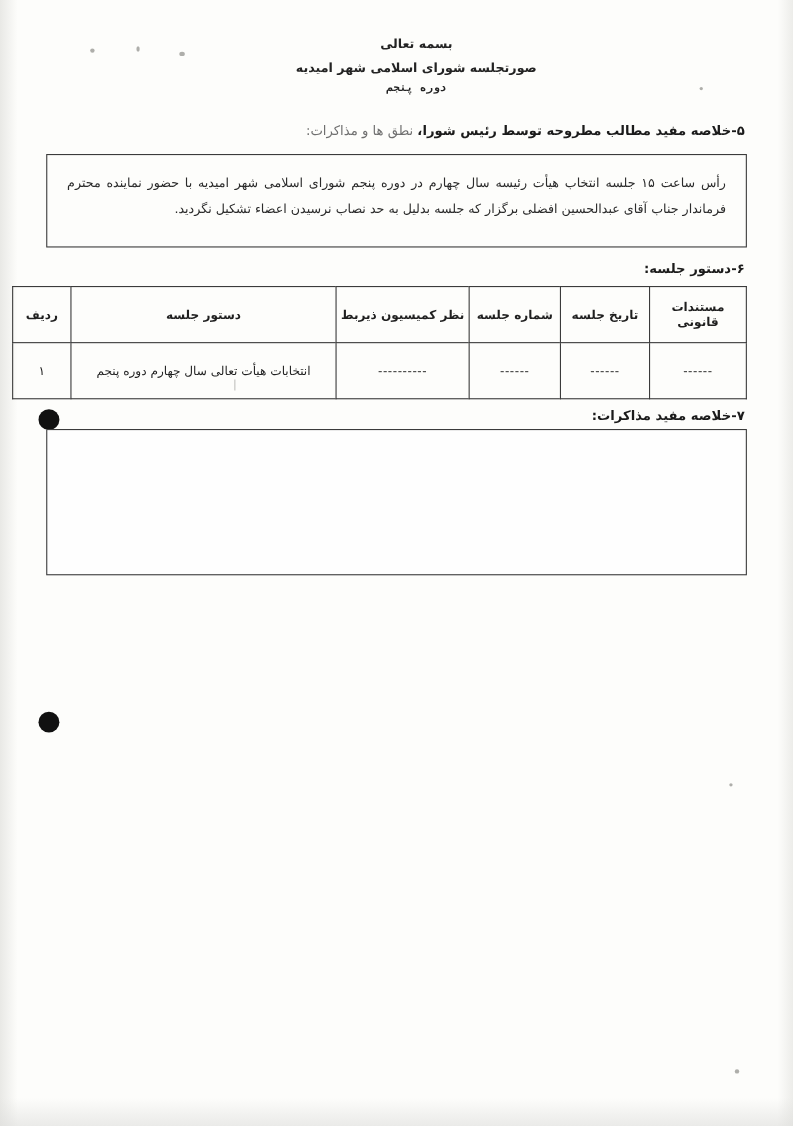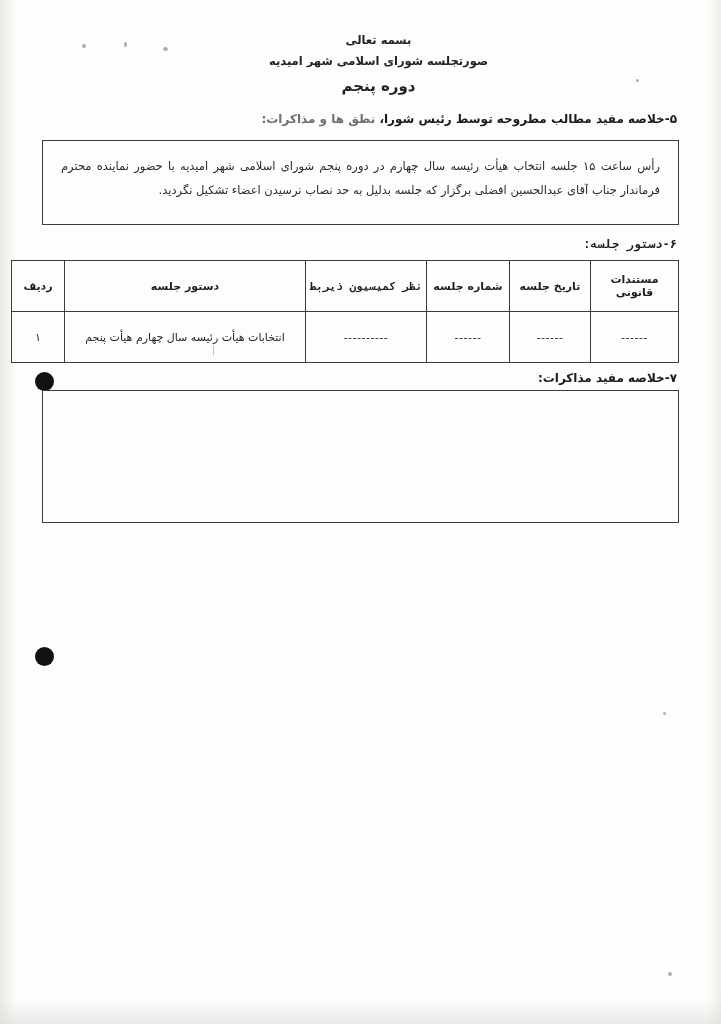--- a/index.html
+++ b/index.html
@@ -77,37 +77,38 @@
     line-height: 1.85;
   }
   .header .line {
     font-size: 11.5px;
     font-weight: bold;
     color: #232323;
     letter-spacing: .2px;
     padding-left: 36px;
   }
   .header .line.small {
-    font-size: 15px;
+    font-size: 10px;
+    font-family: Liberation Mono, monospace;
   }
 
   
   .section-title {
     position: absolute;
     font-size: 12px;
     font-weight: bold;
     color: #1b1b1b;
     white-space: nowrap;
   }
   .section-title .faded {
     color: #6f6f6f;
-    font-weight: bold;
+    font-weight: normal;
   }
   #sec5 { top: 112px; right: 44px; }
-  #sec6 { top: 237px; right: 44px; font-family: Liberation Mono, monospace; }
+  #sec6 { top: 237px; right: 44px; }
   #sec7 { top: 371px; right: 44px; text-align: right; }
 
   
   .para-box {
     position: absolute;
     top: 140px;
     right: 42px;
     width: 637px;
     height: 85px;
     border: 1.3px solid #3b3b3b;
@@ -142,21 +143,21 @@
     height: 26px;
     font-weight: bold;
     padding: 12px 2px;
   }
   .agenda-table td {
     height: 46px;
     padding: 2px 2px;
   }
   .col-radif { width: 48px; }
   .col-dastoor { width: 236px; }
-  .col-nazar { width: 116px; font-family: Liberation Mono, monospace; }
+  .col-nazar { width: 116px; }
   .col-shomare { width: 78px; margin-left: 40px; }
   .col-tarikh { width: 76px; }
   .col-mostanadat { width: 83px; }
 
   .cell-dim { color: #6e6e6e; }
   .dash { letter-spacing: .5px; color: #444; }
 
   
   .notes-box {
     position: absolute;
@@ -224,21 +225,21 @@
         <th class="col-dastoor">دستور جلسه</th>
         <th class="col-radif">ردیف</th>
       </tr>
     </thead>
     <tbody>
       <tr>
         <td class="dash">------</td>
         <td class="dash">------</td>
         <td class="dash">------</td>
         <td class="dash cell-dim">----------</td>
-        <td>انتخابات هیأت رئیسه سال چهارم هیأت پنجم</td>
+        <td>انتخابات هیأت تعالی سال چهارم دوره پنجم</td>
         <td>۱</td>
       </tr>
     </tbody>
   </table>
 
   <div class="section-title" id="sec7">
     <span>۷-</span><span>خلاصه مفید مذاکرات:</span>
   </div>
 
   <div class="notes-box">

